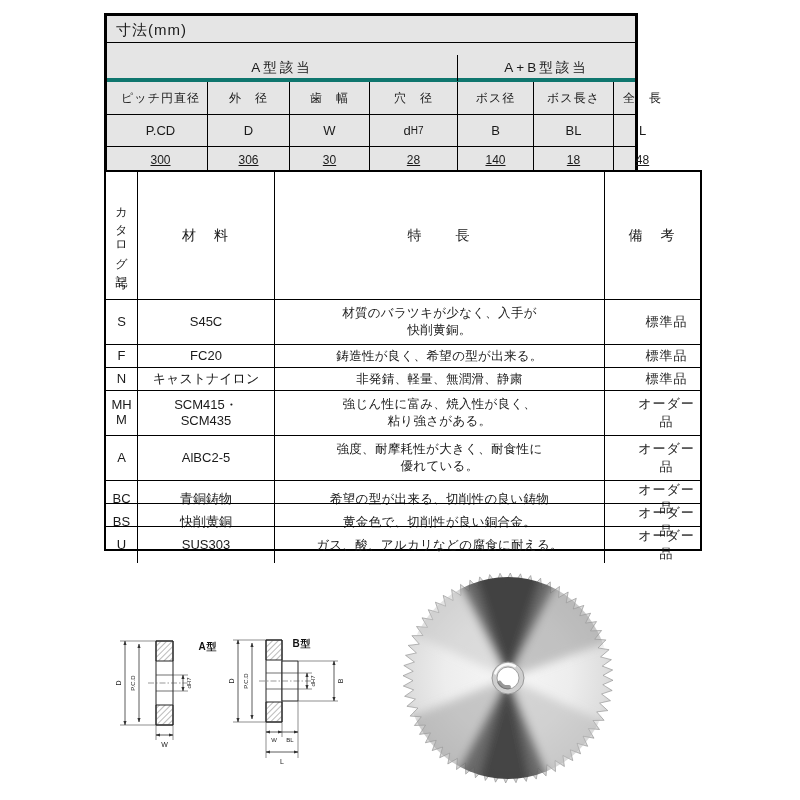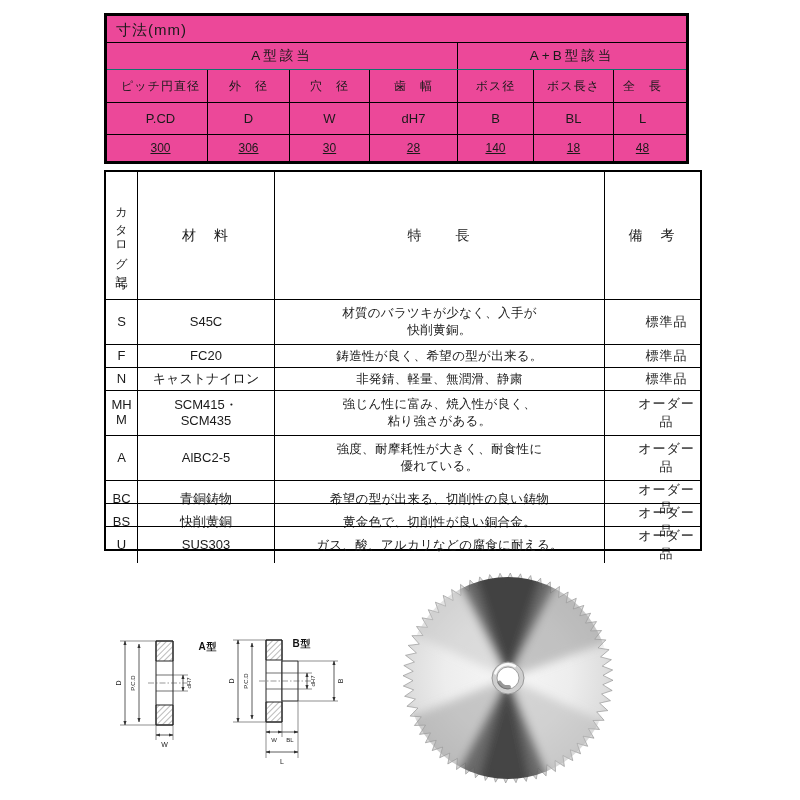--- a/index.html
+++ b/index.html
@@ -1,35 +1,35 @@
 <!DOCTYPE html>
 <html><head>
 <meta charset="utf-8">
 <style>
   * { box-sizing: border-box; margin: 0; padding: 0; }
   html,body { width:800px; height:800px; background:#ffffff; overflow:hidden;
     font-family:"Liberation Sans","DejaVu Sans",sans-serif; color:#1a1a1a; }
   #stage { position:relative; width:800px; height:800px; background:#ffffff; }
 
   
-  .dim-table { position:absolute; left:104px; top:13px; width:585px;
-    border:3px solid #000; background:#ec4899; }
+  .dim-table { position:absolute; left:104px; top:13px; width:534px;
+    border:3px solid #000; background:#e5e5e5; }
   .dt-title { height:27px; line-height:27px; padding-left:9px; font-size:15px;
     letter-spacing:1px; border-bottom:1px solid #000; }
   .dt-groups { display:grid; grid-template-columns:350px 1fr; height:27px;
-    border-bottom:1px solid #0f766e; }
+    border-bottom:4px solid #0f766e;margin-top:12px; }
   .dt-groups > div { line-height:26px; text-align:center; font-size:13.5px; letter-spacing:3px; }
   .dt-groups > div + div { border-left:1px solid #000; }
   .dt-row { display:grid; grid-template-columns:100px 82px 80px 88px 76px 80px 58px; }
   .dt-row > div { display:flex; align-items:center; justify-content:center;
     border-left:1px solid #000; text-align:center; }
   .dt-row > div:first-child { border-left:none;padding-left:7px; }
   .dt-headers { height:33px; border-bottom:1px solid #000; font-size:12px; letter-spacing:1px; }
   .dt-symbols { height:32px; border-bottom:1px solid #000; font-size:13px; }
-  .dt-symbols sub { font-size:13px; }
+  .dt-symbols sub { font-size:10px; }
   .dt-values  { height:26px; font-size:12px;text-decoration:underline; }
 
   
   .mat-table { position:absolute; left:104px; top:170px; width:598px;
     border:2px solid #000; background:#fff; }
   .mt-row { display:grid; grid-template-columns:31px 137px 330px 1fr; }
   .mt-row > div { display:flex; align-items:center; justify-content:center;
     text-align:center; border-left:1px solid #000; border-top:1px solid #000; }
   .mt-row > div:first-child { border-left:none; }
   .mt-row.first > div { border-top:none; }
@@ -55,22 +55,22 @@
 
   <div class="dim-table">
     <div class="dt-title">寸法(mm)</div>
     <div class="dt-groups">
       <div>A型該当</div>
       <div>A+B型該当</div>
     </div>
     <div class="dt-row dt-headers">
       <div>ピッチ円直径</div>
       <div>外　径</div>
+      <div>歯　幅</div>
       <div>穴　径</div>
-      <div>歯　幅</div>
       <div>ボス径</div>
       <div>ボス長さ</div>
       <div>全　長</div>
     </div>
     <div class="dt-row dt-symbols">
       <div>P.CD</div>
       <div>D</div>
       <div>W</div>
       <div>
           <span>d</span>

